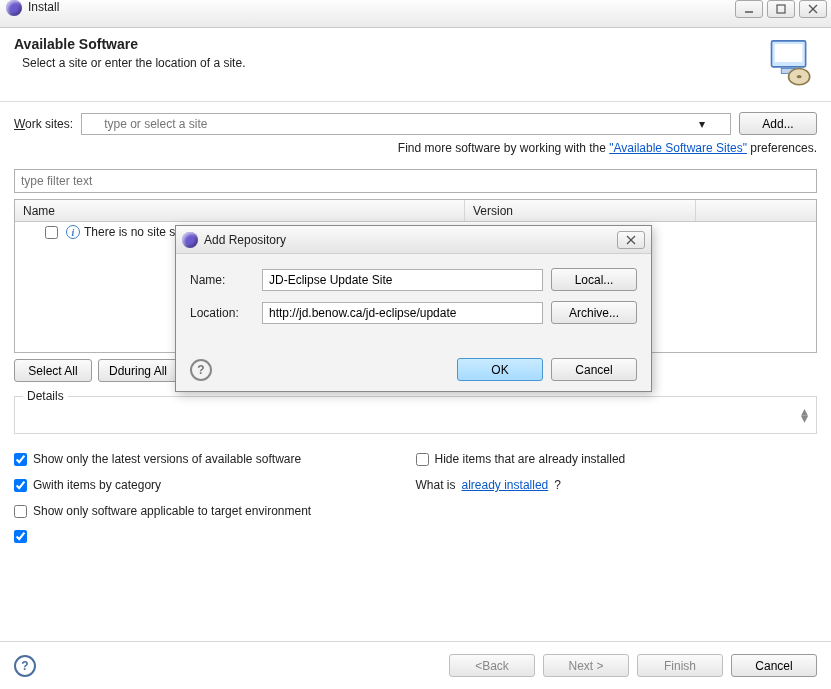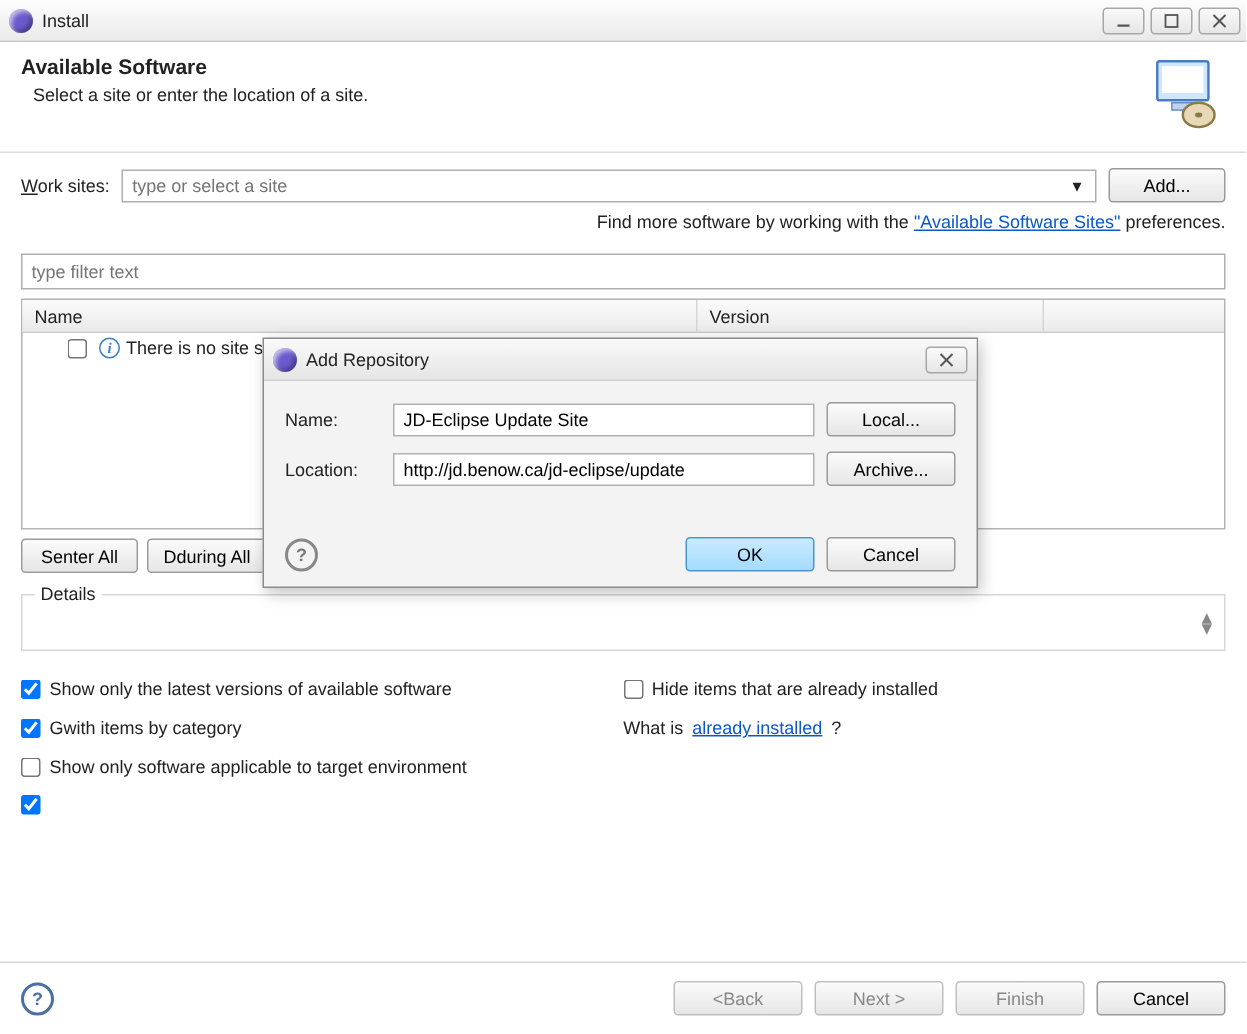--- a/index.html
+++ b/index.html
@@ -2,21 +2,21 @@
 <html><head>
 <meta charset="utf-8">
 <style>
   * { box-sizing: border-box; }
   html, body { margin: 0; padding: 0; font-family: "Segoe UI", Tahoma, sans-serif; font-size: 12px; color: #222; }
   body { background: #fff; width: 831px; height: 689px; position: relative; overflow: hidden; }
 
   
   .titlebar {
     height: 28px; background: linear-gradient(to bottom, #fdfdfd, #eaeaea);
-    border-bottom: 1px solid #c8c8c8; display: flex; align-items: center;
+    border-bottom: 1px solid #c8c8c8; display: flex; align-items: flex-start;
     padding: 0 4px 0 6px; gap: 6px;
   }
   .titlebar .app-icon { width: 16px; height: 16px; background: #6a5acd; border-radius: 50%;
        box-shadow: inset 2px 2px 3px rgba(255,255,255,0.6), inset -2px -2px 3px rgba(0,0,0,0.3); }
   .titlebar .title { flex: 1; }
   .winbtn-group { display: flex; gap: 4px; }
   .winbtn {
     width: 28px; height: 18px; border: 1px solid #a7a7a7; border-radius: 3px;
     background: linear-gradient(to bottom,#fafafa,#e6e6e6);
     display: flex; align-items: center; justify-content: center;
@@ -32,21 +32,21 @@
   .banner p { margin: 0 0 0 8px; }
   .banner .install-icon svg { width: 52px; height: 52px; }
 
   .content { padding: 10px 14px 0; }
   .row { display: flex; align-items: center; gap: 8px; margin-bottom: 6px; }
   .label-u { text-decoration: none; }
   .label-u .u { text-decoration: underline; }
 
   .combo {
     flex: 1; display: flex; align-items: center; border: 1px solid #b0b0b0;
-    background: #fff; height: 22px; padding: 0 4px;
+    background: #fff; height: 22px; padding: 0 20px;
   }
   .combo input { border: none; outline: none; flex: 1; font: inherit; background: transparent; }
   .combo .dropbtn { width: 16px; display: flex; align-items: center; justify-content: center; }
 
   .btn {
     min-width: 78px; height: 23px; border: 1px solid #9a9a9a; border-radius: 3px;
     background: linear-gradient(to bottom,#fbfbfb,#e6e6e6);
     display: inline-flex; align-items: center; justify-content: center;
     font: inherit; padding: 0 10px; cursor: default;
   }
@@ -199,21 +199,21 @@
         <input type="checkbox" style="">
         <span class="info-icon">i</span>
         <span>There is no site selected.</span>
       </div>
     </div>
   </div>
 
   <div class="btn-row">
     <button class="btn">
         <span class="u">S</span>
-        <span>enter All</span>
+        <span>elect All</span>
       </button>
     <button class="btn">
         <span class="u">D</span>
         <span>during All</span>
       </button>
   </div>
 
   <div class="details-group">
     <span class="legend">Details</span>
     <div class="scrhint">▴<br>▾</div>

